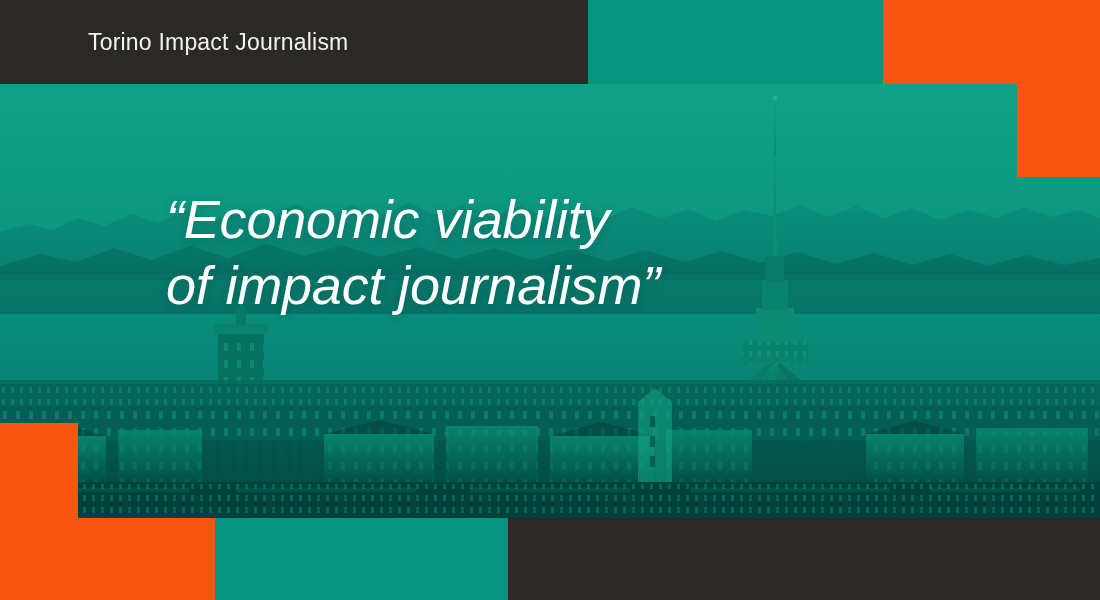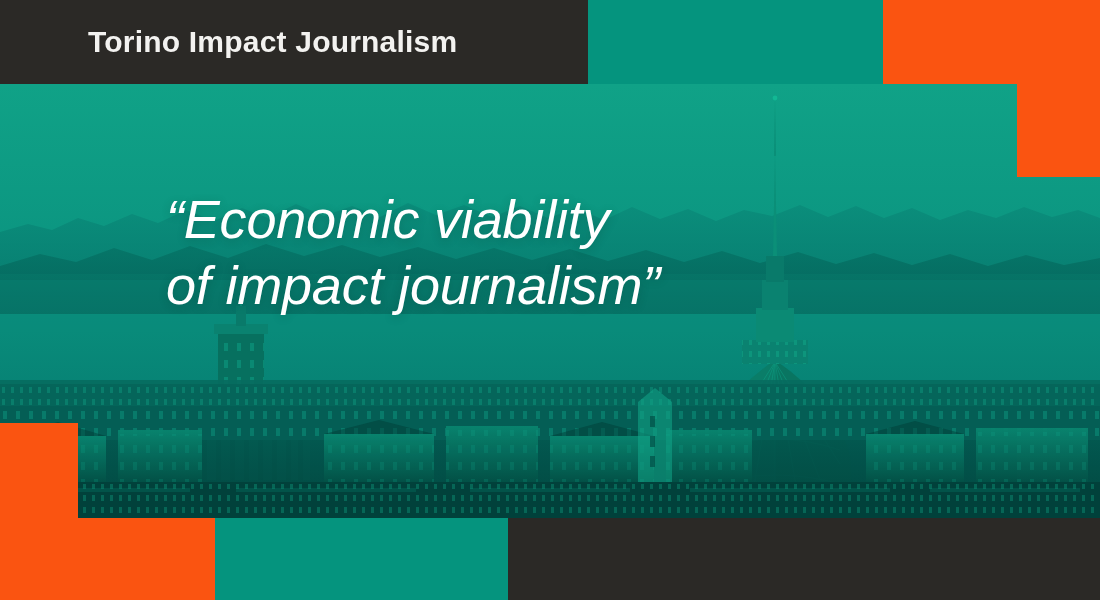--- a/index.html
+++ b/index.html
@@ -31,22 +31,22 @@
   .block{ position:absolute; }
 
   #header-bar{
     left:0; top:0; width:588px; height:84px;
     background:#2b2926;
     display:flex; align-items:center;
   }
   #header-title{
     margin-left:88px;
     color:#f3f2f0;
-    font-size:30px;
-    font-weight:700;
+    font-size:23px;
+    font-weight:400;
     letter-spacing:.2px;
     white-space:nowrap;
   }
 
   #teal-top{ left:588px; top:0; width:295px; height:84px; background:#05947e; }
   #orange-top{ left:883px; top:0; width:217px; height:84px; background:#fa5411; }
   #orange-right{ left:1017px; top:84px; width:83px; height:93px; background:#fa5411; }
 
   #orange-left-upper{ left:0; top:423px; width:78px; height:95px; background:#fa5411; }
   #orange-left-lower{ left:0; top:518px; width:215px; height:82px; background:#fa5411; }

